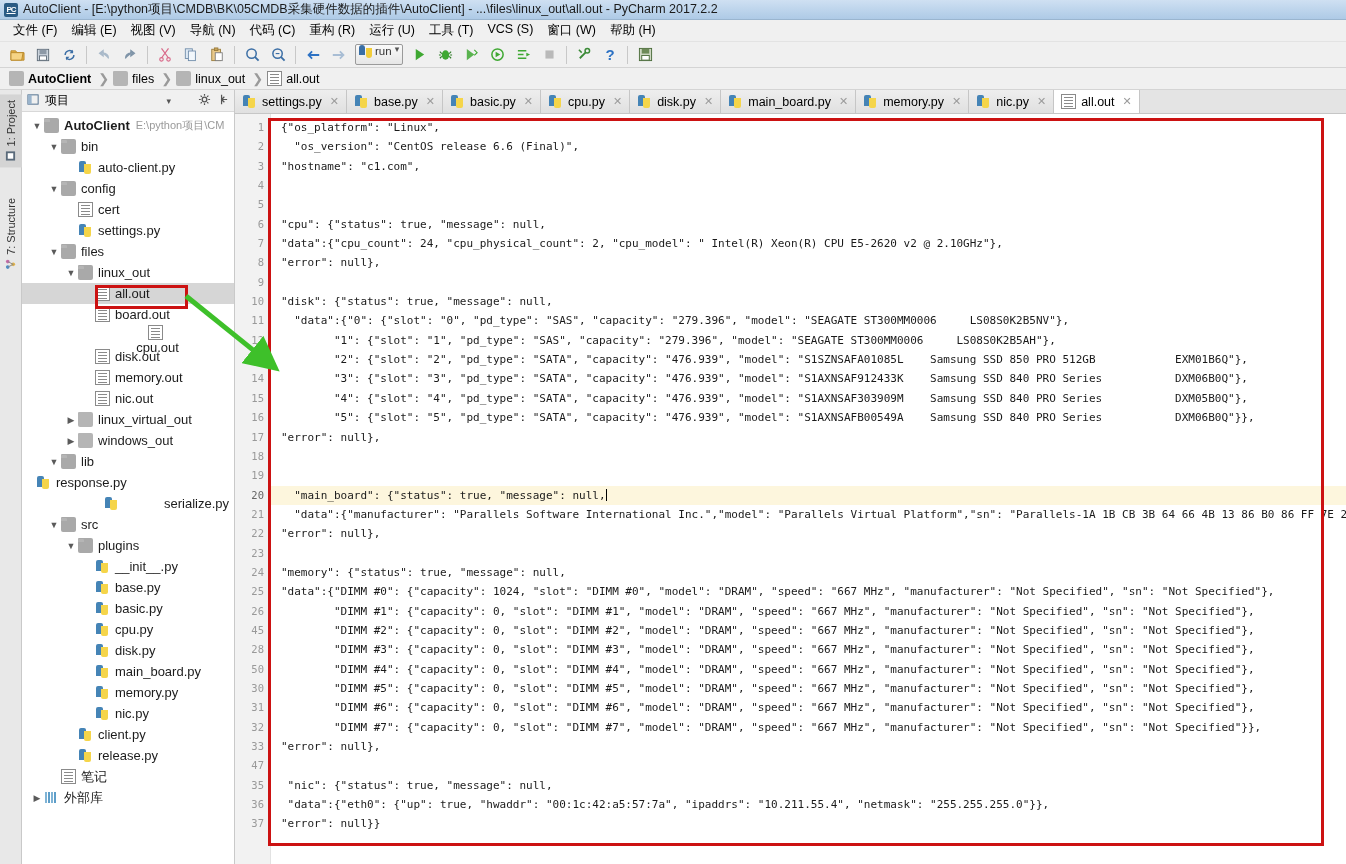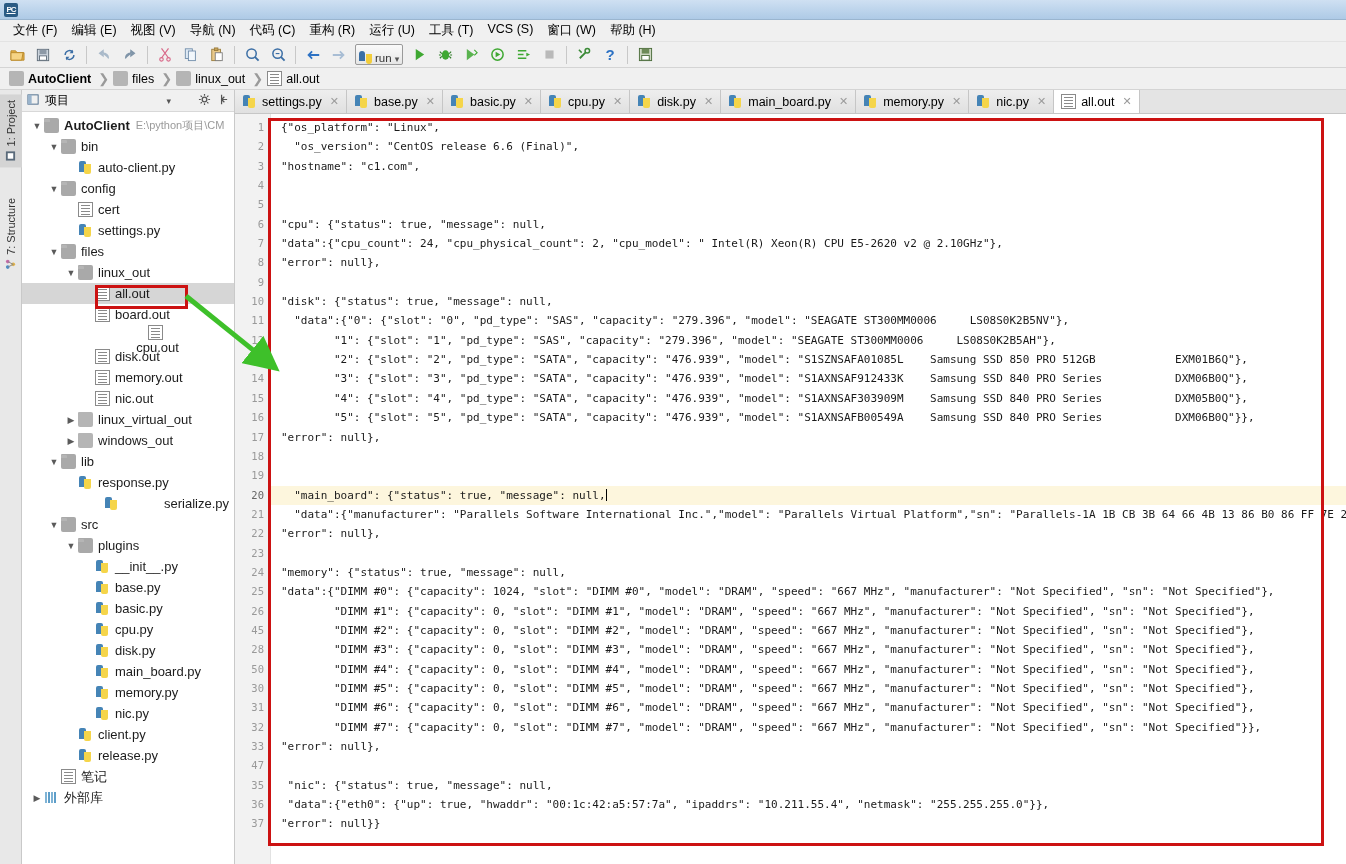--- a/index.html
+++ b/index.html
@@ -45,21 +45,21 @@
     display:flex; align-items:center; padding-left:4px;
     border-bottom:1px solid #d4d4d4;
   }
   .tb-btn {
     width:24px; height:22px; margin:0 1px;
     display:flex; align-items:center; justify-content:center;
     cursor:default; position:relative;
   }
   .tb-sep { width:1px; height:18px; background:#c8c8c8; margin:0 4px; }
   .runcfg {
-    display:flex; align-items:flex-end; height:21px;
+    display:flex; align-items:flex-start; height:21px;
     border:1px solid #9a9a9a; background:linear-gradient(#fafafa,#e6e6e6);
     padding:0 3px; margin:0 3px; border-radius:2px; gap:3px;
   }
   .runcfg .rc-label { font-size:11.5px; color:#333; }
   .py-ico {
     width:13px; height:13px; position:relative; flex:none;
   }
   .py-ico:before, .py-ico:after {
     content:""; position:absolute; width:6px; height:10px;
   }
@@ -188,20 +188,21 @@
   #green-arrow { position:absolute; left:180px; top:290px; z-index:42; pointer-events:none;}
 
   
   .tb-glyph { font-size:14px; line-height:1; }
 </style>
 </head>
 <body>
 
 <div id="titlebar">
   <div class="tb-icon">PC</div>
+  <div class="tb-text">AutoClient - [E:\python项目\CMDB\BK\05CMDB采集硬件数据的插件\AutoClient] - ...\files\linux_out\all.out - PyCharm 2017.2.2</div>
 </div>
 
 <div id="menubar">
     <div class="menu-item">文件 (F)</div>
     <div class="menu-item">编辑 (E)</div>
     <div class="menu-item">视图 (V)</div>
     <div class="menu-item">导航 (N)</div>
     <div class="menu-item">代码 (C)</div>
     <div class="menu-item">重构 (R)</div>
     <div class="menu-item">运行 (U)</div>
@@ -515,21 +516,21 @@
           <span class="ticon ic-folder"></span>
           <span class="tlabel">windows_out</span>
         </div>
         <div class="trow" style="padding-left: 25px;">
           <span class="tw">
             <span class="chev">▼</span>
           </span>
           <span class="ticon ic-folder open"></span>
           <span class="tlabel">lib</span>
         </div>
-        <div class="trow" style="padding-left: 42px;">
+        <div class="trow" style="">
           <span class="tw"></span>
           <span class="ticon ic-py"></span>
           <span class="tlabel">response.py</span>
         </div>
         <div class="trow" style="padding-left: 28px; gap: 40px;">
           <span class="tw"></span>
           <span class="ticon ic-py"></span>
           <span class="tlabel">serialize.py</span>
         </div>
         <div class="trow" style="padding-left: 25px;">

